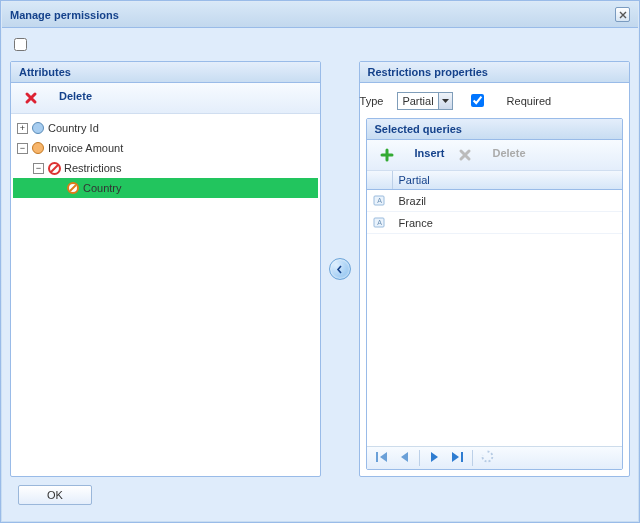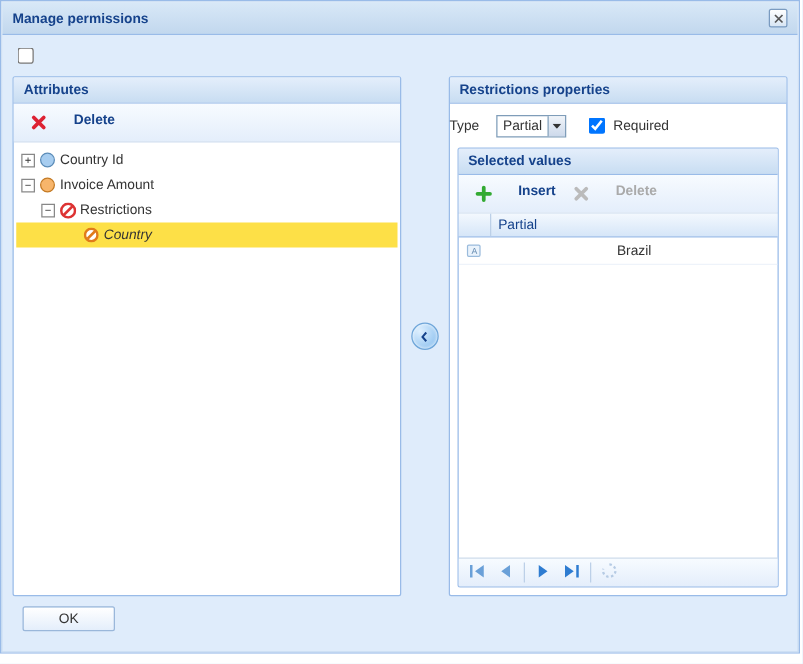--- a/index.html
+++ b/index.html
@@ -93,21 +93,21 @@
   .tree {
     flex: 1;
     padding: 4px 2px;
     overflow: auto;
   }
   .tree-row {
     display: flex; align-items: center; gap: 2px;
     padding: 2px 4px;
     white-space: nowrap;
   }
-  .tree-row.selected { background: #fde047; font-style: italic; }
+  .tree-row.selected { background: #22c55e; }
   .expander {
     width: 11px; height: 11px;
     border: 1px solid #888;
     display: inline-flex; align-items: center; justify-content: center;
     font-size: 9px; line-height: 1;
     color: #333;
     background: #fff;
   }
   .circle { width:12px; height:12px; border-radius:50%; border:1px solid #888; }
   .c-blue { background:#a7cdf0; border-color:#5b8cb8; }
@@ -145,21 +145,21 @@
   .grid-hdr .cell1 { flex:1; padding:3px 6px; color:#15428b; }
   .grid-body { flex:1; overflow:auto; }
   .grid-row {
     display:flex; align-items:center;
     border-bottom:1px solid #eef3fa;
     height:22px;
   }
   .grid-row .cell0 {
     width:26px; display:flex; align-items:center; justify-content:center;
   }
-  .grid-row .cell1 { flex:1; padding:0 6px; color:#333;text-align:center; }
+  .grid-row .cell1 { flex:1; padding:0 6px; color:#333; }
   .paging {
     border-top:1px solid #cddceb;
     background: linear-gradient(#f7fbff,#e4eefb);
     padding:3px 6px;
     display:flex; align-items:center; gap:4px;
   }
   .pg-btn {
     color:#2e7cd1;
     font-size:14px;
     width:18px; text-align:center;
@@ -275,28 +275,28 @@
         <div class="prop-row">
           <span>Type</span>
           <div class="select-wrap">
             <span>Partial</span>
             <div class="dd">
               <svg width="7" height="4" viewBox="0 0 7 4">
                   <path d="M0 0 L3.5 4 L7 0 Z" fill="#333"></path>
                 </svg>
             </div>
           </div>
-          <label style="display:flex;align-items:center;gap:4px">
+          <label style="display:flex;align-items:center;gap:20px">
             <input type="checkbox" checked="" style="">
             <span>Required</span>
           </label>
         </div>
 
         <div class="inner-panel">
-          <div class="panel-hdr">Selected values</div>
+          <div class="panel-hdr">Selected queries</div>
           <div class="toolbar">
             <div class="btn">
               <span class="icon">
                 <svg width="14" height="14" viewBox="0 0 14 14">
                     <path d="M7 2 V12 M2 7 H12" stroke="#3a3" stroke-width="3" stroke-linecap="round"></path>
                   </svg>
               </span>
               <span>Insert</span>
             </div>
             <div class="btn disabled">
@@ -317,20 +317,31 @@
               <div class="cell0">
                   <span class="icon">
                     <svg width="13" height="13" viewBox="0 0 13 13">
                       <rect x="1" y="2" width="10" height="9" rx="1" fill="#eaf3fc" stroke="#9abbdc"></rect>
                       <text x="6.5" y="9" text-anchor="middle" font-size="7" fill="#6b8fb3">A</text>
                     </svg>
                   </span>
                 </div>
               <div class="cell1">Brazil</div>
             </div>
+            <div class="grid-row">
+              <div class="cell0">
+                  <span class="icon">
+                    <svg width="13" height="13" viewBox="0 0 13 13">
+                      <rect x="1" y="2" width="10" height="9" rx="1" fill="#eaf3fc" stroke="#9abbdc"></rect>
+                      <text x="6.5" y="9" text-anchor="middle" font-size="7" fill="#6b8fb3">A</text>
+                    </svg>
+                  </span>
+                </div>
+              <div class="cell1">France</div>
+            </div>
           </div>
           <div class="paging">
             <span class="pg-btn disabled">
               <svg width="14" height="12" viewBox="0 0 14 12">
                   <path d="M2 1 V11" stroke="#6aa0d8" stroke-width="2"></path>
                   <path d="M12 1 L5 6 L12 11 Z" fill="#6aa0d8"></path>
                 </svg>
             </span>
             <span class="pg-btn disabled">
               <svg width="12" height="12" viewBox="0 0 12 12">

